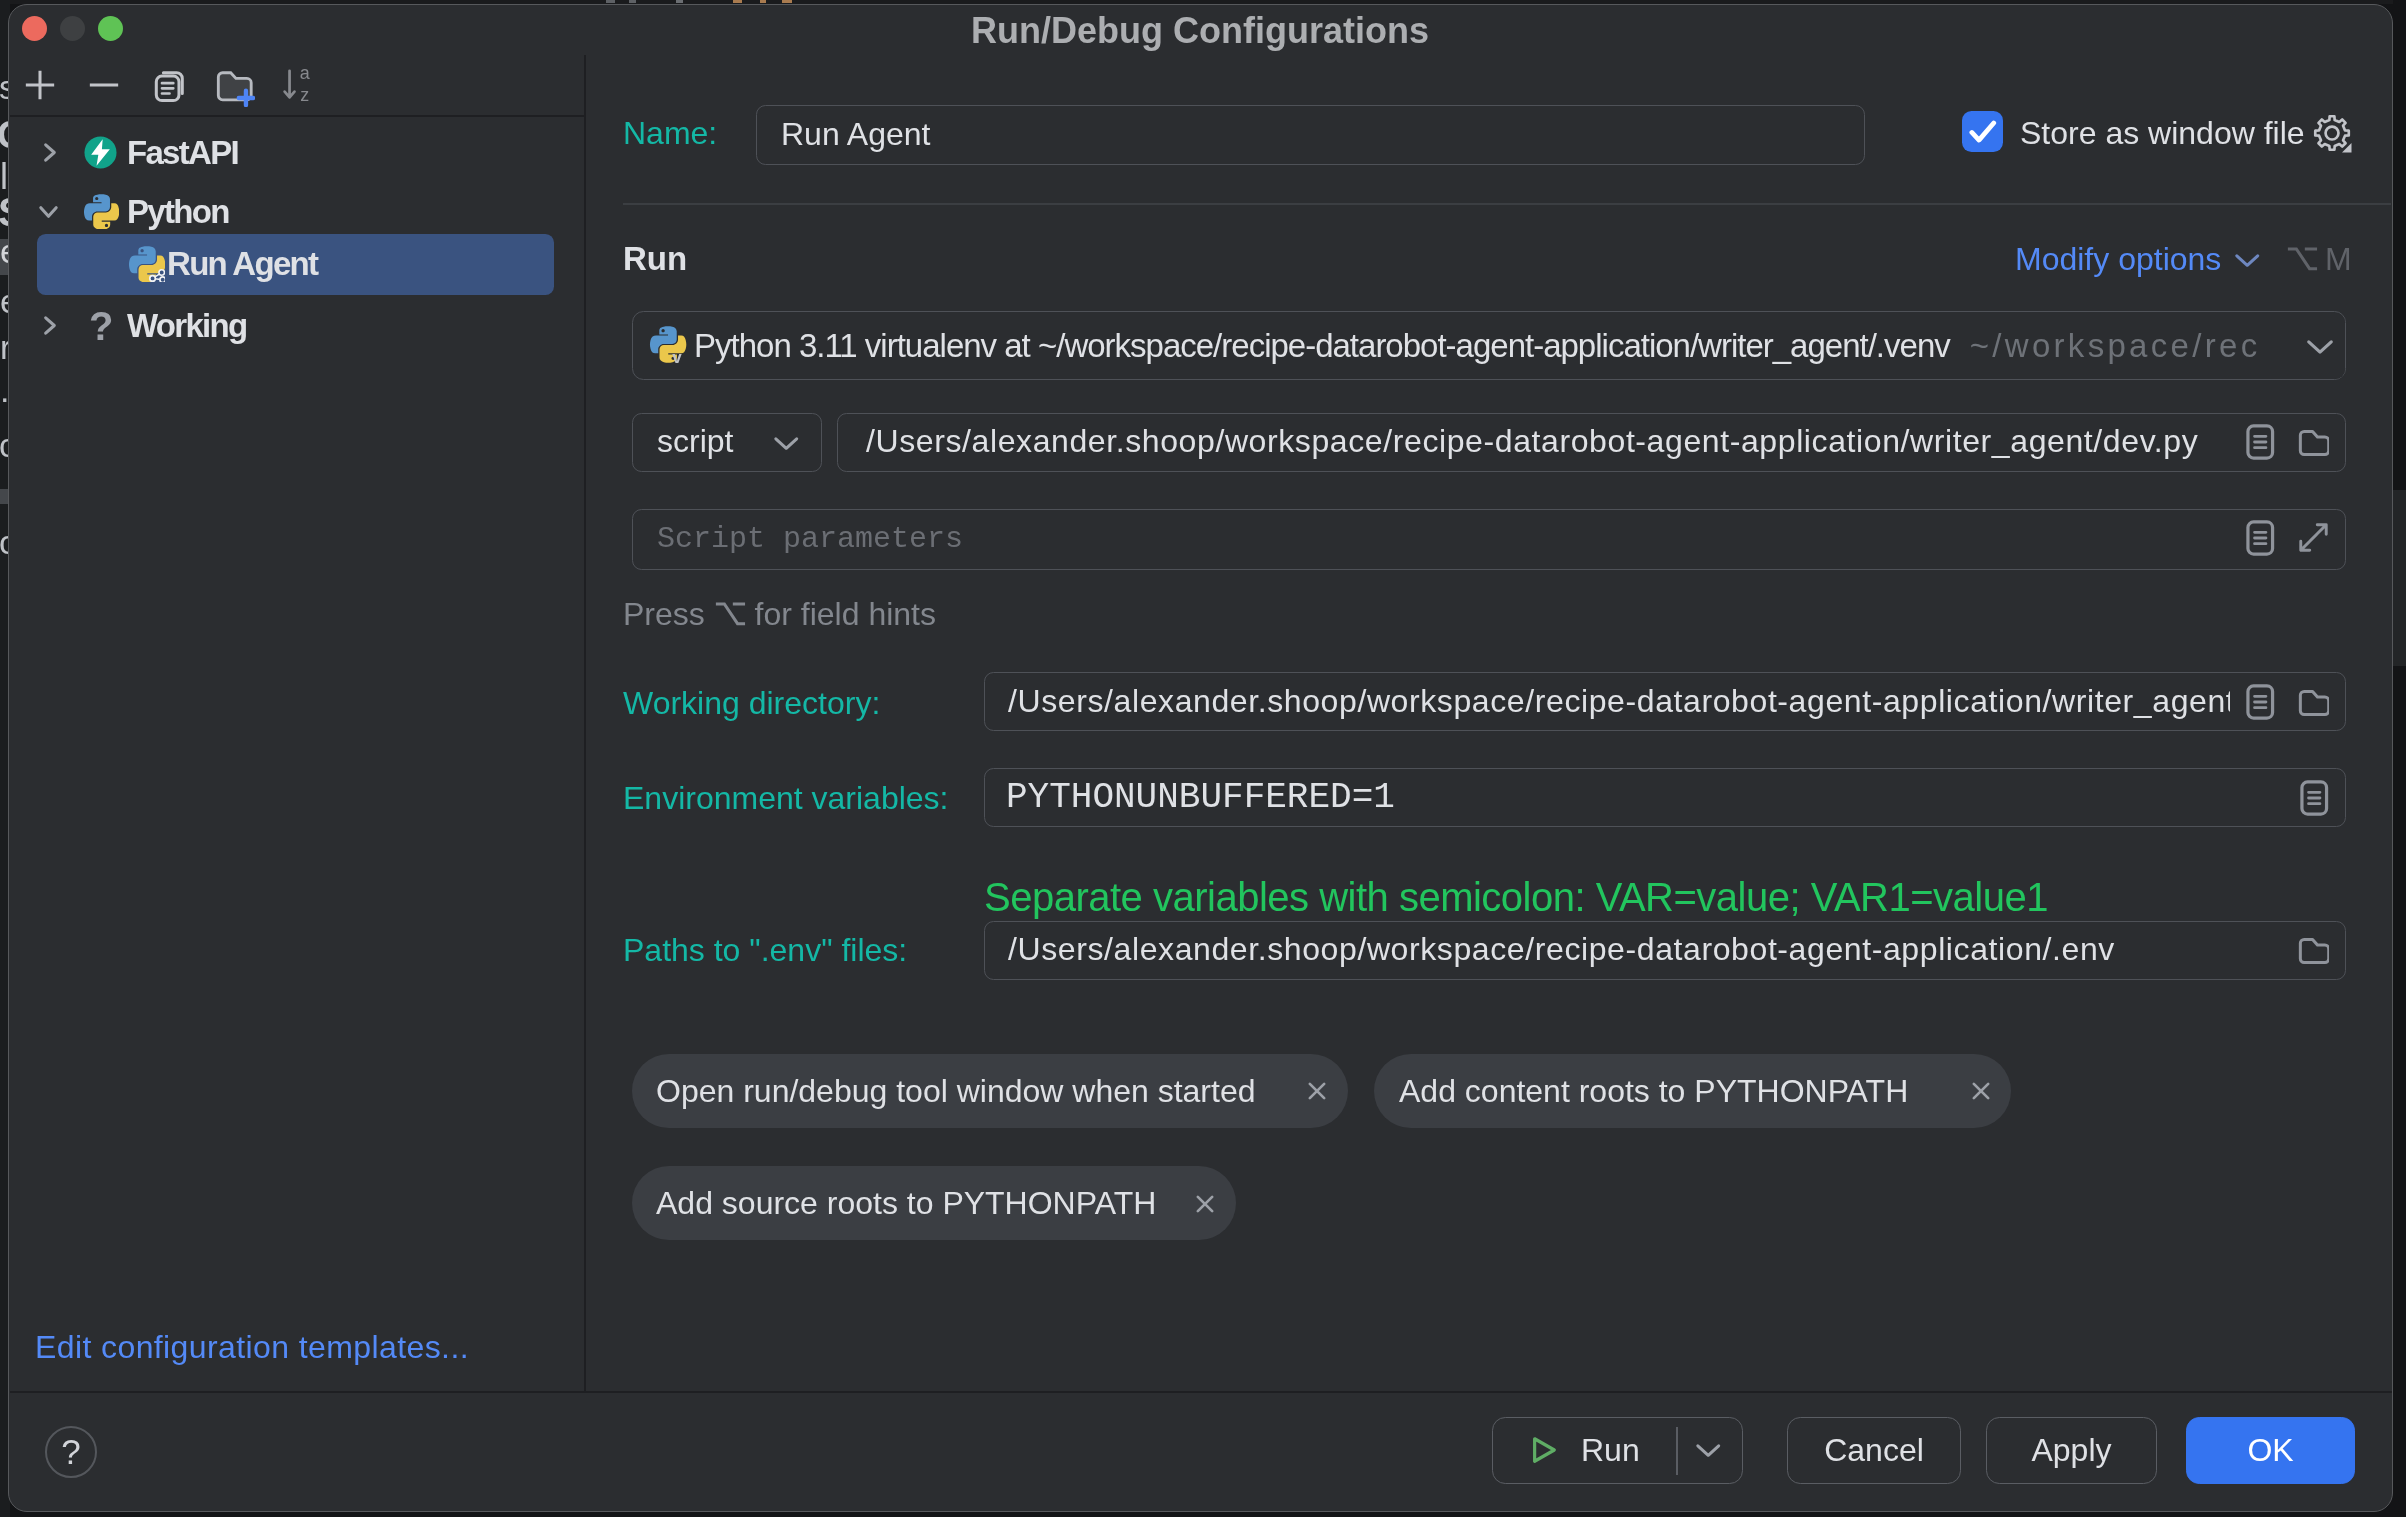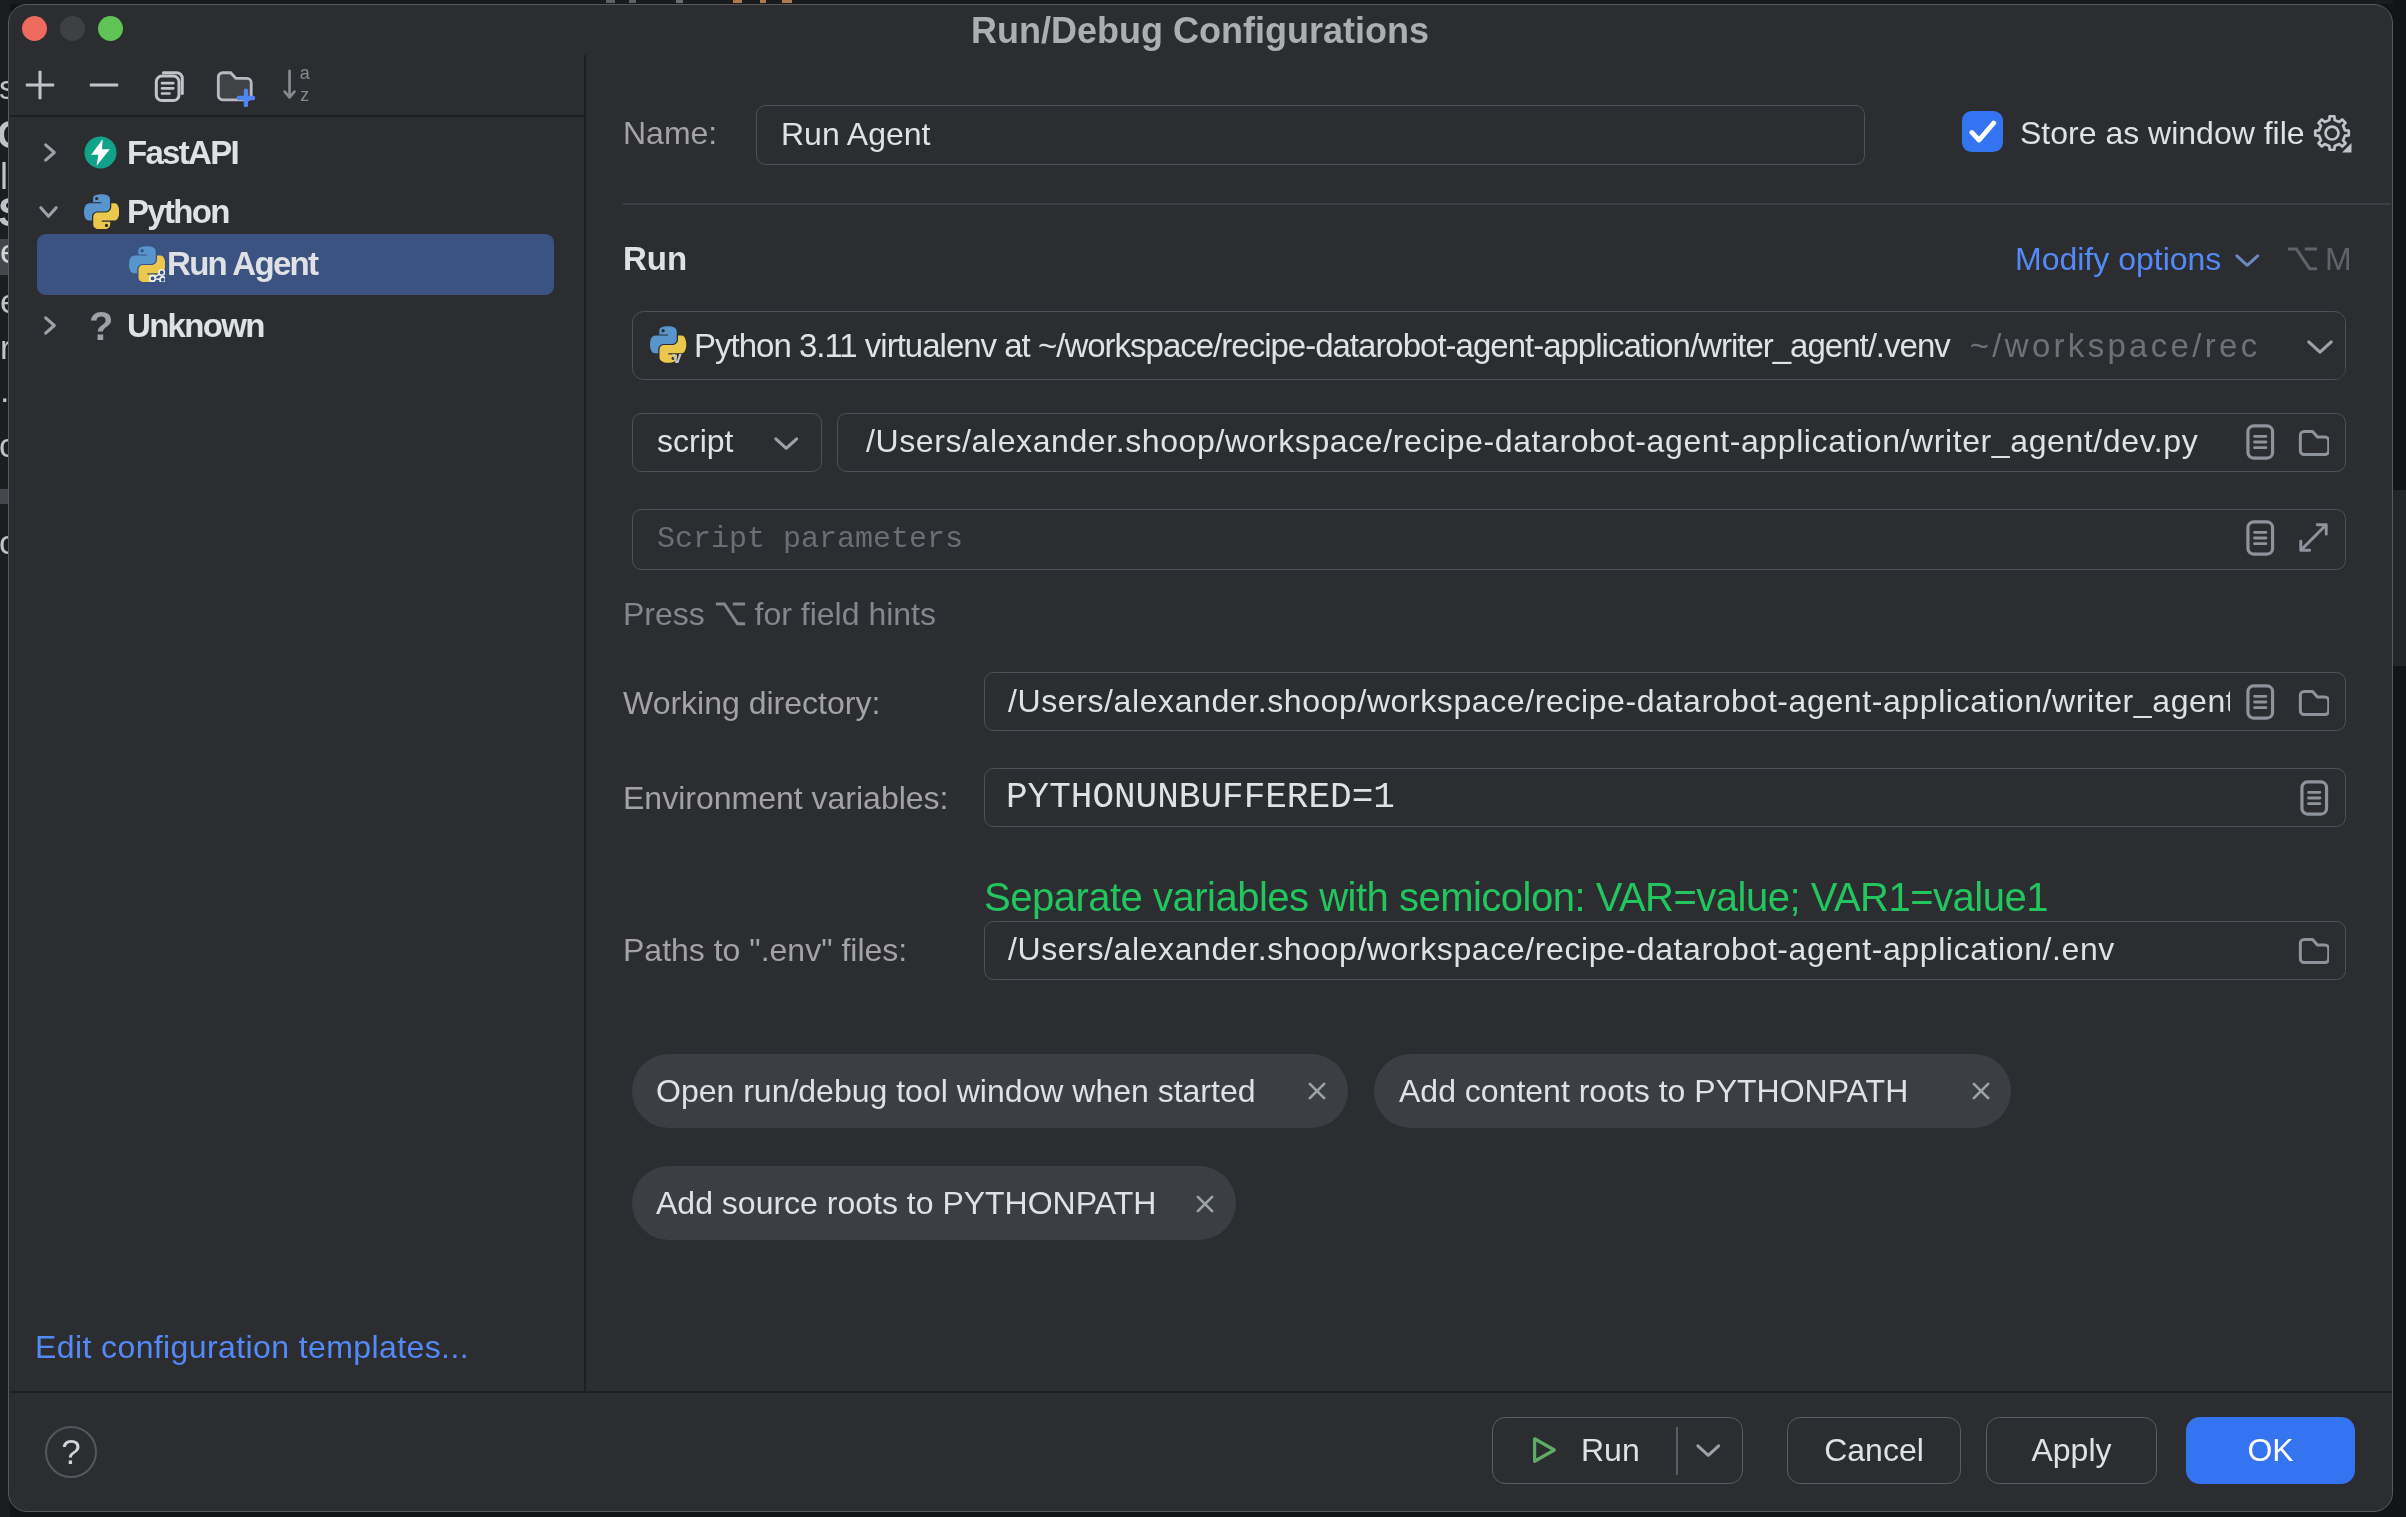--- a/index.html
+++ b/index.html
@@ -1,20 +1,20 @@
 <!DOCTYPE html>
 <html style="font-size:15px"><head>
 <meta charset="utf-8">
 <style>
   * { margin:0; padding:0; box-sizing:border-box; }
   html,body { width:2406px; height:1518px; overflow:hidden; background:#131416; }
   body { font-family:"Liberation Sans", sans-serif; position:relative; }
   .abs { position:absolute; }
   .txt { color:#DFE1E5; font-size:32px; white-space:nowrap; }
-  .lbl { color:#a3a3a3; font-size:32px; white-space:nowrap; }
+  .lbl { color:#14b8a6; font-size:32px; white-space:nowrap; }
   .field { position:absolute; border:1.9px solid #4E5157; border-radius:9.5px; background:#2B2D30; }
   .btn { position:absolute; height:67px; border:1.9px solid #5A5D63; border-radius:13.3px;
          color:#DFE1E5; font-size:32px; display:flex; align-items:center; justify-content:center; }
 </style>
 </head>
 <body>
 
 <div class="abs" style="left:0;top:0;width:9.5px;height:1518px;background:#1B1D1F;overflow:hidden;">
   <div class="abs" style="left:-1px;top:68px;color:#BFC2C7;font-size:34px;">s</div>
   <div class="abs" style="left:-2.9px;top:114px;color:#BFC2C7;font-size:38px;font-weight:bold;">C</div>
@@ -113,21 +113,21 @@
     <circle cx="100" cy="81" r="8.5"></circle>
     <circle cx="103" cy="103" r="8.5"></circle>
   </g>
   </svg>
 
 <div class="abs" style="left:89px;top:304px;color:#9DA1A8;font-size:40px;font-weight:bold;">?</div>
 
 <div class="abs txt" style="left:127px;top:134px;font-weight:bold;font-size:33px;letter-spacing:-1.7px;">FastAPI</div>
 <div class="abs txt" style="left:127px;top:193px;font-weight:bold;font-size:33px;letter-spacing:-1.7px;">Python</div>
 <div class="abs txt" style="left:167px;top:245px;font-weight:bold;font-size:33px;letter-spacing:-1.7px;">Run Agent</div>
-<div class="abs txt" style="left:127px;top:307px;font-weight:bold;font-size:33px;letter-spacing:-1.7px;">Unknown</div>
+<div class="abs txt" style="left:127px;top:307px;font-weight:bold;font-size:33px;letter-spacing:-1.7px;">Working</div>
 
 <div class="abs txt" style="left:35px;top:1328px;color:#548AF7;letter-spacing:0.4px;">Edit configuration templates...</div>
 
 <style>
   .txt, .lbl { line-height:38px; }
   .mono { font-family:"Liberation Mono", monospace; }
 </style>
 
 <div class="abs lbl" style="left:623px;top:114px;">Name:</div>
 <div class="field" style="left:756px;top:105px;width:1109px;height:60px;"></div>

